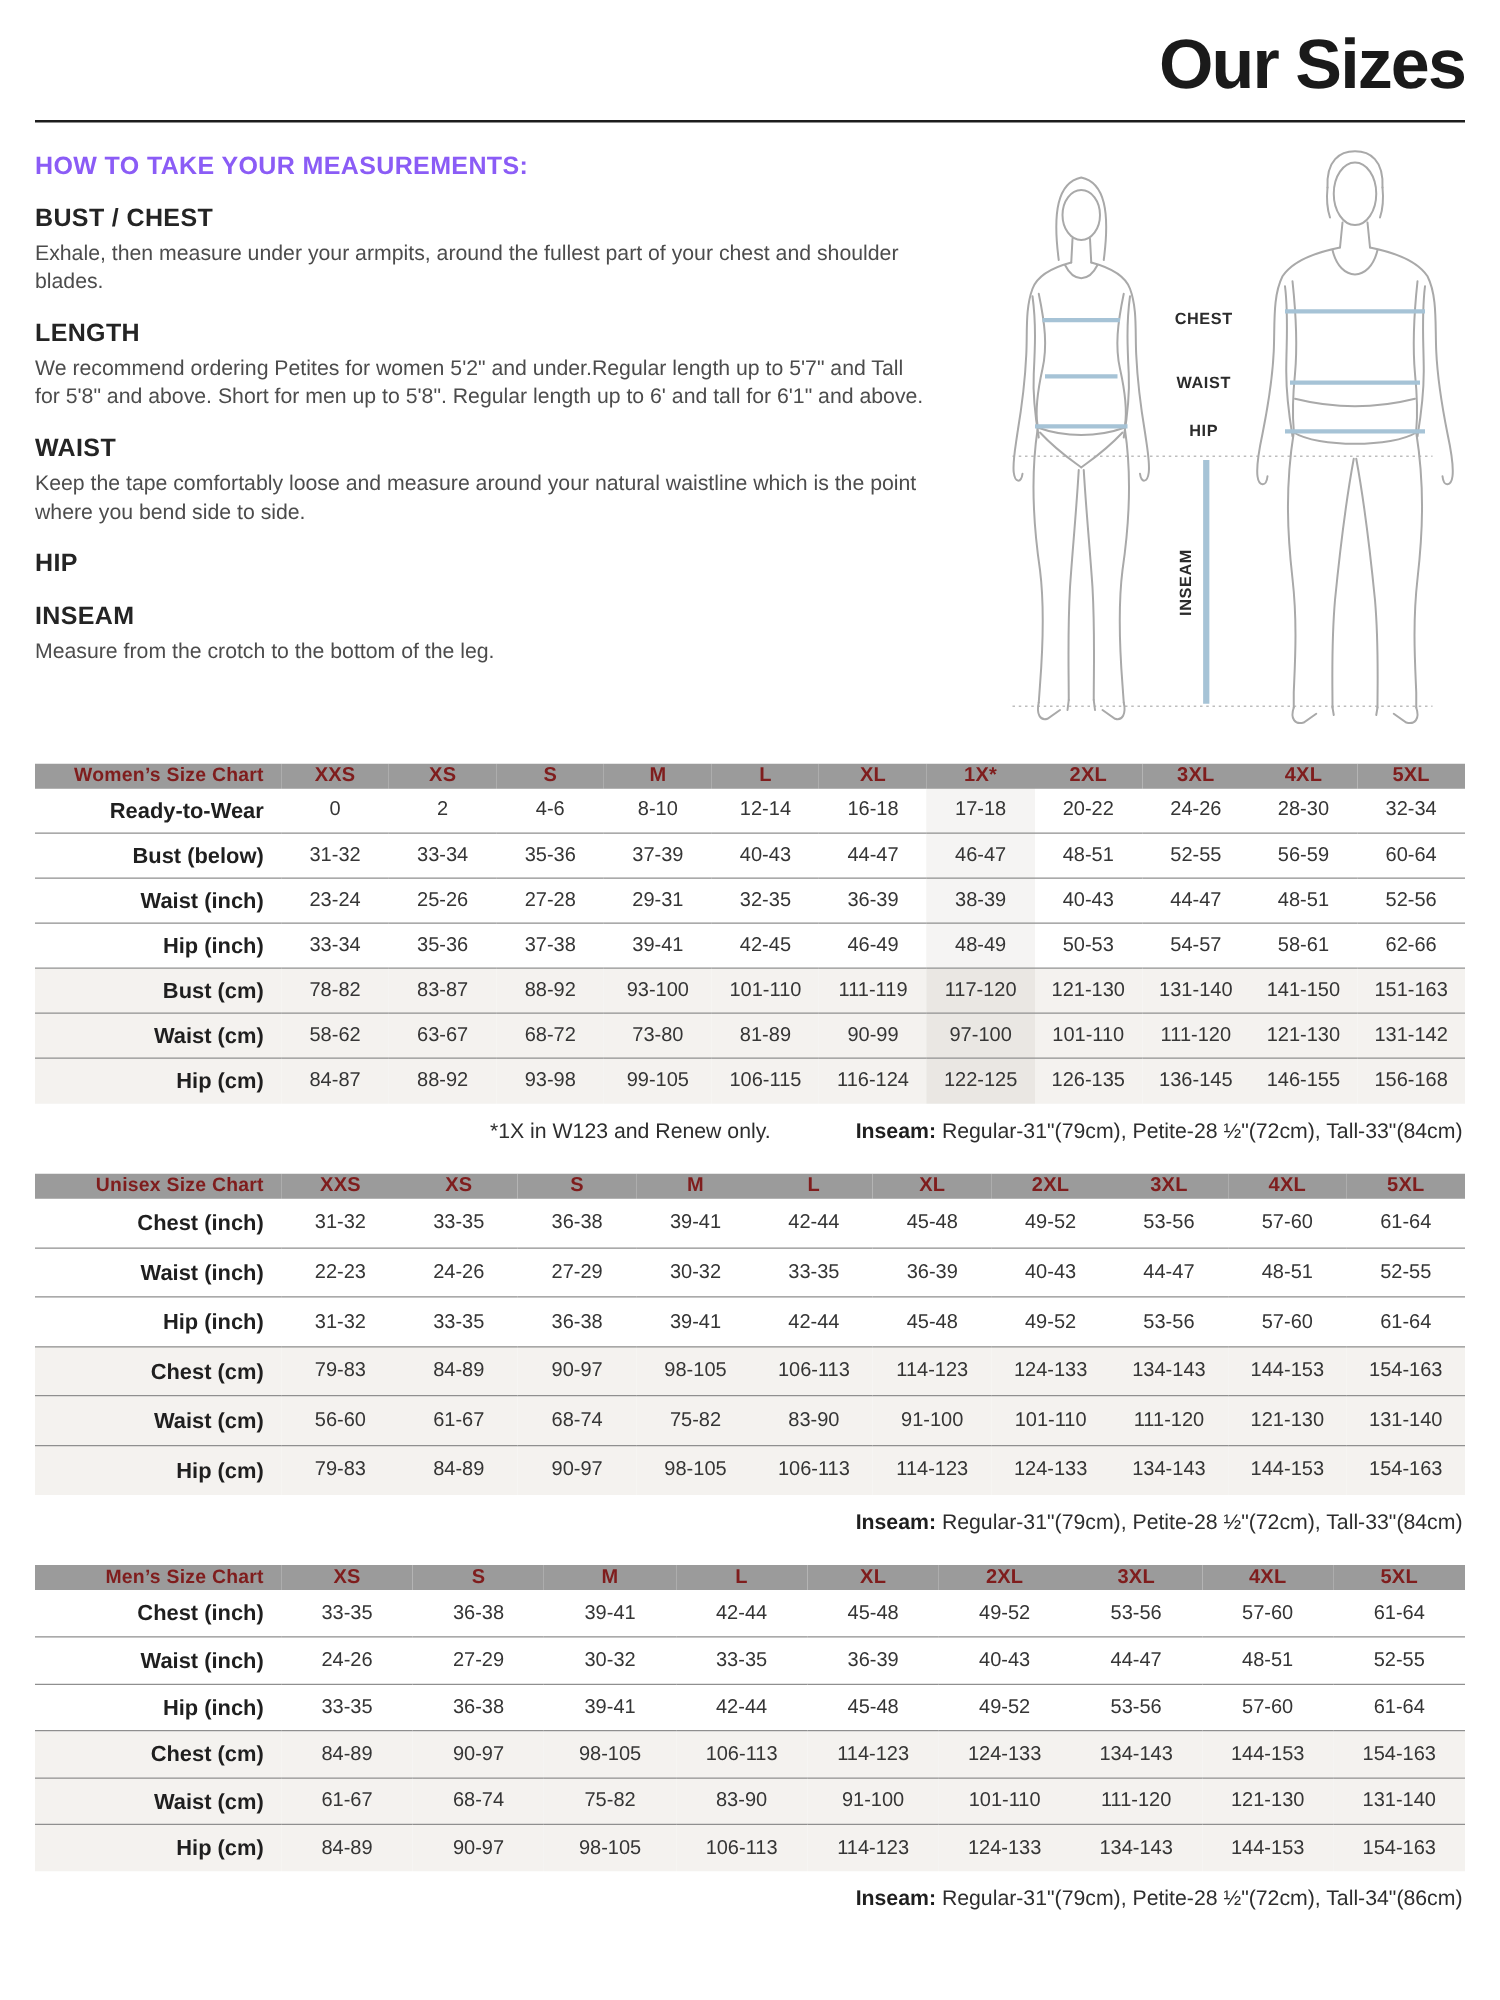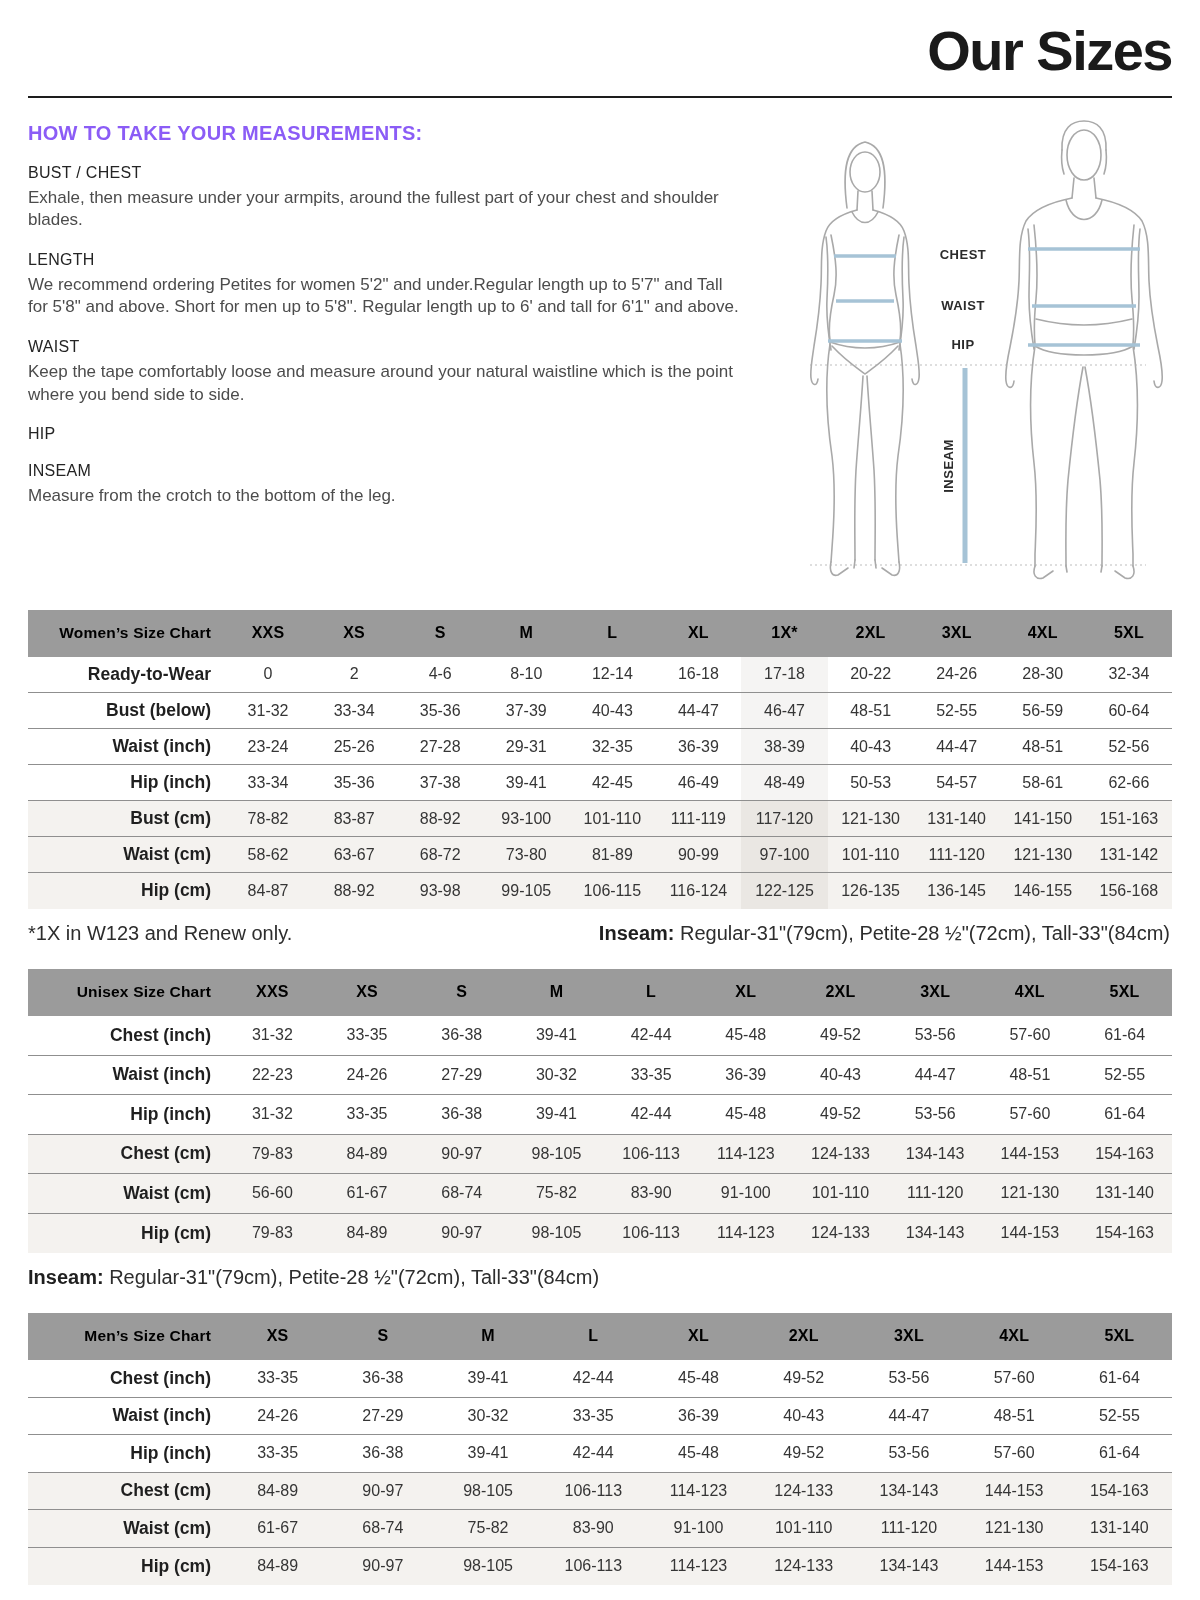--- a/index.html
+++ b/index.html
@@ -19,55 +19,55 @@
   .rule { border:none; border-top:2.5px solid #1d1d1d; margin:0 0 24px 0; }
 
   
   .top { display:flex; align-items:flex-start; }
   .instructions { flex:1; min-width:0; padding-right:20px; }
   .how-heading {
     font-size:20px; font-weight:bold; color:#8b5cf6;
     letter-spacing:.3px; margin:0 0 10px 0;
   }
   .m-label {
-    font-size:16px; font-weight:normal; color:#242424;
+    font-size:20px; font-weight:bold; color:#242424;
     letter-spacing:.3px; margin:19px 0 5px 0;
   }
   .m-text {
     font-size:17px; line-height:1.33; color:#4c4c4c;
     margin:0; max-width:712px;
   }
   .diagram { width:400px; flex:none; margin-top:-4px; }
 
   
   .tbl-section { margin-top:16px; }
   .tbl-section + .tbl-section { margin-top:24px; }
   table { width:100%; border-collapse:collapse; table-layout:fixed; }
   thead th {
-    background:#9b9b9b; color:#000000; font-size:16px; font-weight:bold;
-    height:47px; text-align:center; padding:0; letter-spacing:.2px;
+    background:#9b9b9b; color:#7f1d1d; font-size:16px; font-weight:bold;
+    height:20px; text-align:center; padding:0; letter-spacing:.2px;
   }
   thead th.lbl { text-align:right; padding-right:14px; font-size:15.5px; }
   tbody td {
     font-size:16px; color:#353535; text-align:center; padding:0;
     height:36px; border-top:1.5px solid #8f8f8f;
   }
   tbody tr:first-child td { border-top:none; }
   tbody td.lbl {
     text-align:right; padding-right:14px; font-size:17.5px;
     font-weight:bold; color:#1f1f1f;
   }
   tr.cm { background:#f4f2ef; }
   td.hl { background:rgba(82,74,58,0.06); }
   .tbl-1 tbody td { height:39.5px; }
   .tbl-2 tbody td { height:37.5px; }
 
   .footrow {
-    display:flex; justify-content:space-between; gap:92px;
-    font-size:20px; color:#2d2d2d; margin:12px 2px 0 0;
+    display:flex; justify-content:flex-end; gap:68px;
+    font-size:17px; color:#2d2d2d; margin:12px 2px 0 0;
     line-height:1.2;
   }
   .footrow b { font-weight:bold; color:#1f1f1f;margin-top:22px; }
 
   
   svg text.diag-label {
     font-family:"Liberation Sans", sans-serif; font-size:13px;
     font-weight:bold; fill:#2b2b2b; letter-spacing:.5px;
   }
 </style>

